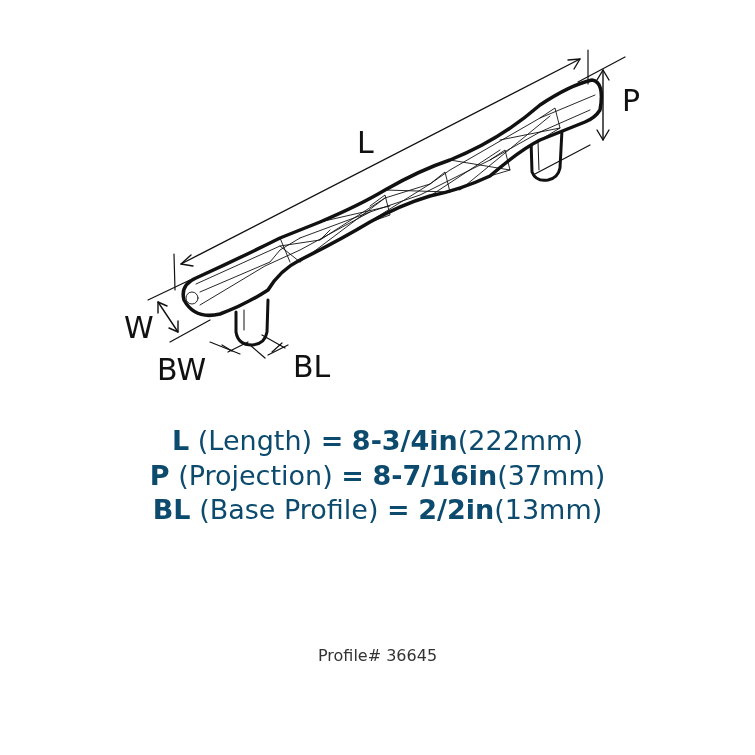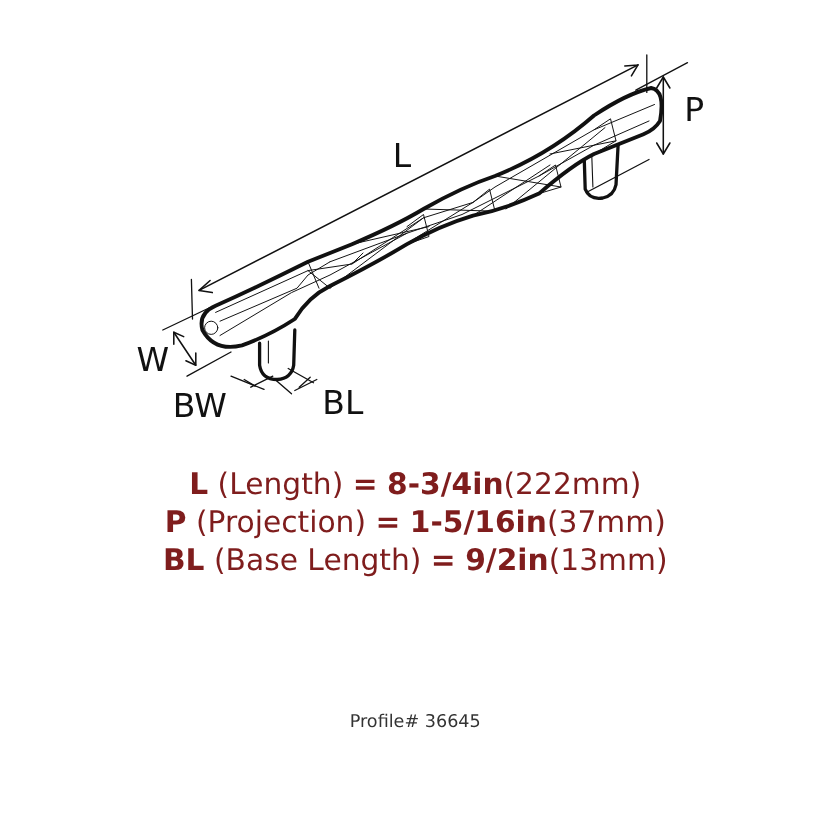--- a/index.html
+++ b/index.html
@@ -1,20 +1,20 @@
 <!DOCTYPE html>
 <html><head>
 <meta charset="utf-8">
 <style>
   html, body { margin: 0; padding: 0; background: #ffffff; }
   body { width: 755px; height: 755px; position: relative; overflow: hidden; font-family: "DejaVu Sans", sans-serif; color: #111; }
   .diagram { position: absolute; left: 0; top: 0; width: 755px; height: 410px; }
   .lbl { position: absolute; font-family: "DejaVu Sans", sans-serif; font-size: 30px; color: #111; line-height: 1; }
   .specs { position: absolute; left: 0; top: 424px; width: 755px; text-align: center; }
-  .spec-line { font-size: 27px; line-height: 34.5px; white-space: nowrap; color: #7f1d1d; }
+  .spec-line { font-size: 27px; line-height: 34.5px; white-space: nowrap; color: #0c4a6e; }
   .spec-line .code, .spec-line .imp { font-weight: bold; }
   .profile { position: absolute; left: 0; top: 646px; width: 755px; text-align: center; font-size: 16px; color: #333; }
 </style>
 </head>
 <body>
 
 <div class="diagram">
   <svg width="755" height="410" viewBox="0 0 755 410">
     <g fill="none" stroke="#111" stroke-linecap="round" stroke-linejoin="round">
 
@@ -72,23 +72,23 @@
   <div class="spec-line">
     <span class="code">L</span>
     <span>(Length)</span>
     <span class="imp">=</span>
     <span class="imp">8-3/4in</span><span>(222mm)</span>
   </div>
   <div class="spec-line">
     <span class="code">P</span>
     <span>(Projection)</span>
     <span class="imp">=</span>
-    <span class="imp">1-5/16in</span><span>(37mm)</span>
+    <span class="imp">8-7/16in</span><span>(37mm)</span>
   </div>
   <div class="spec-line">
     <span class="code">BL</span>
-    <span>(Base Length)</span>
+    <span>(Base Profile)</span>
     <span class="imp">=</span>
-    <span class="imp">9/2in</span><span>(13mm)</span>
+    <span class="imp">2/2in</span><span>(13mm)</span>
   </div>
 </div>
 
 <div class="profile">Profile# 36645</div>
 
 </body></html>

